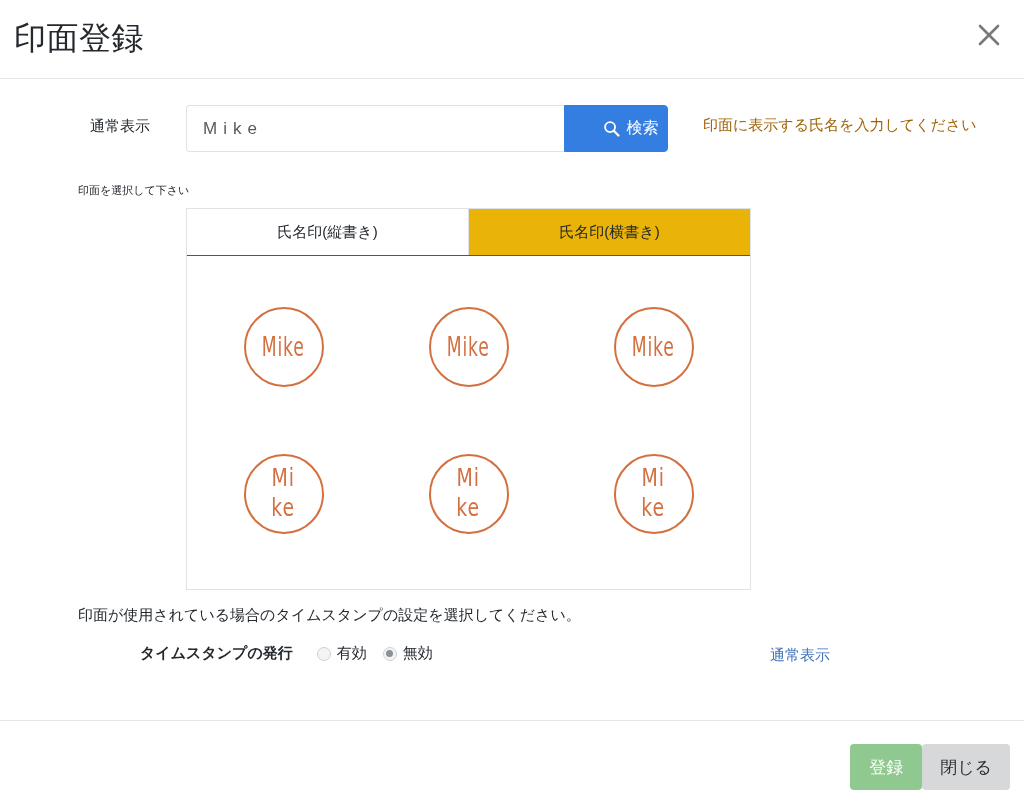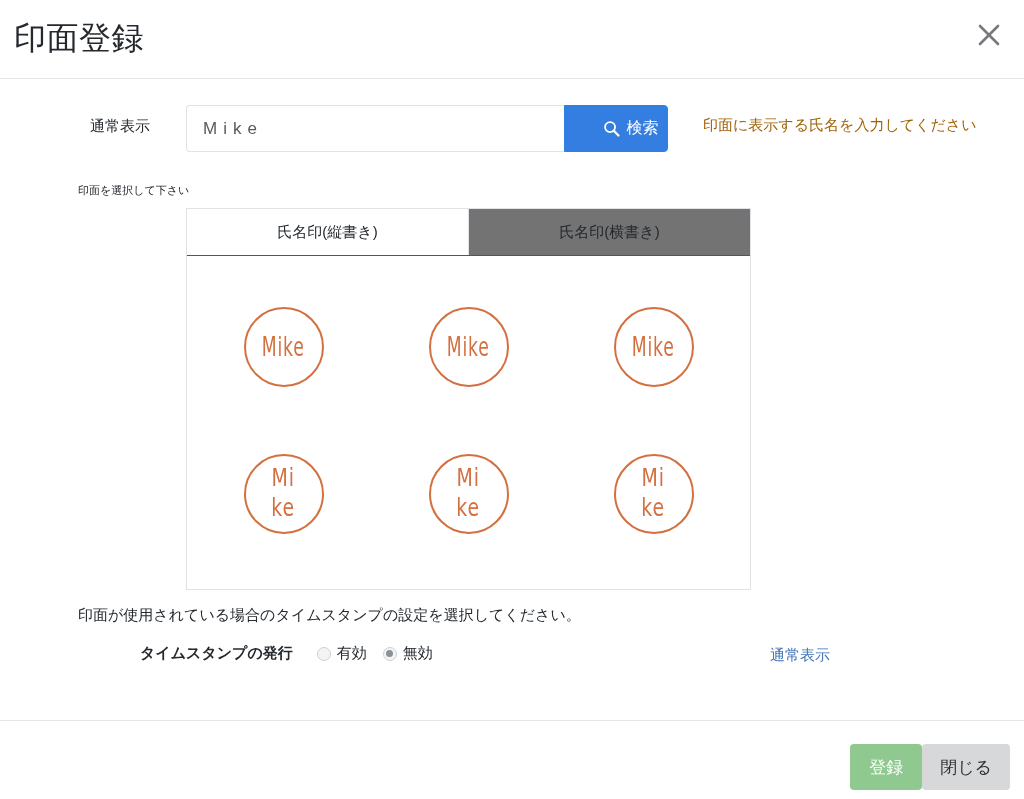--- a/index.html
+++ b/index.html
@@ -162,21 +162,21 @@
     font-size: 15px;
     color: #24292e;
     cursor: pointer;
     box-sizing: border-box;
   }
   .tab.active {
     background: #ffffff;
     border-right: 1px solid #dfe3e7;
   }
   .tab.inactive {
-    background: #737373;
+    background: #eab308;
   }
   .seal-grid {
     display: grid;
     grid-template-columns: repeat(3, 1fr);
     grid-template-rows: repeat(2, 1fr);
     height: 333px;
     box-sizing: border-box;
     padding: 18px 4px 22px 4px;
   }
   .seal-cell {

